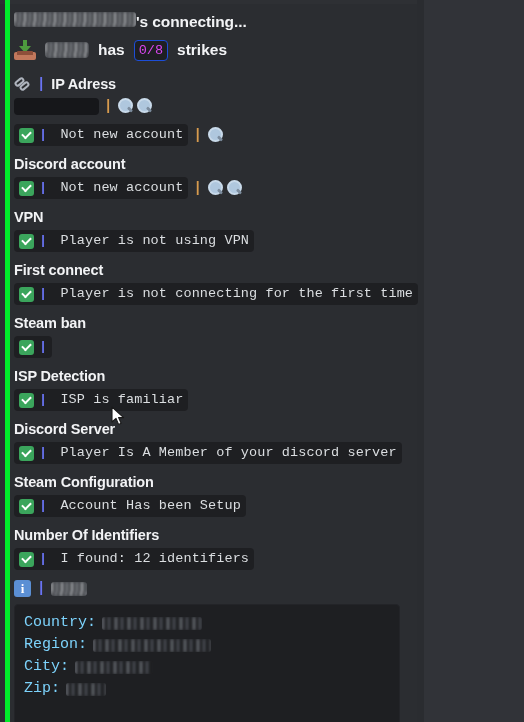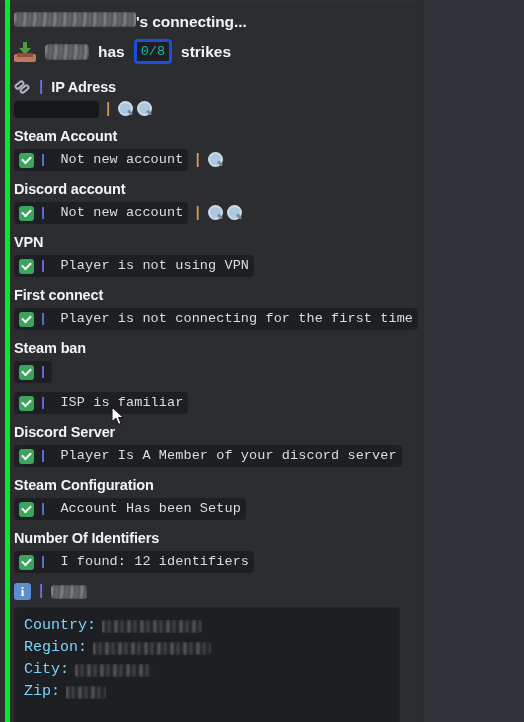--- a/index.html
+++ b/index.html
@@ -133,26 +133,26 @@
     position: absolute; left: 3px; bottom: 5px;
     width: 16px; height: 4px;
     background: #8E4F3A;
     border-radius: 1px 1px 0 0;
   }
 
   .redact-user-sm { width: 44px; height: 16px; border-radius: 4px; }
 
   .inline-code {
     background: #1E1F22;
-    border: 3px solid #1d4ed8;
+    border: 1px solid #1d4ed8;
     border-radius: 4px;
     font-family: "Liberation Mono", monospace;
     font-size: 13.5px;
     font-weight: 400;
-    color: #14b8a6;
+    color: #d946ef;
     padding: 1px 4px;
     line-height: 17px;
     white-space: pre;
   }
 
   
   .field { margin-bottom: 9px; }
 
   .field-name {
     font-size: 14.5px;
@@ -384,21 +384,20 @@
       <div class="field-value">
         <span class="ip-pill"></span>
         <span class="sep-bar">|</span>
         <span class="search-emoji"></span>
         <span class="search-emoji"></span>
       </div>
     </div>
 
     <div id="fields-host">
         <div class="field">
-          <div class="field-name">Steam Account</div>
           <div class="field-value">
             <span class="code-pill"><span class="check-emoji"></span><span class="bar">|</span><span> Not new account</span></span>
             <span class="sep-bar">|</span>
             <span class="search-emoji"></span>
           </div>
         </div>
         <div class="field">
           <div class="field-name">Discord account</div>
           <div class="field-value">
             <span class="code-pill"><span class="check-emoji"></span><span class="bar">|</span><span> Not new account</span></span>
@@ -419,20 +418,21 @@
             <span class="code-pill"><span class="check-emoji"></span><span class="bar">|</span><span> Player is not connecting for the first time</span></span>
           </div>
         </div>
         <div class="field">
           <div class="field-name">Steam ban</div>
           <div class="field-value">
             <span class="code-pill"><span class="check-emoji"></span><span class="bar">|</span></span>
           </div>
         </div>
         <div class="field">
+          <div class="field-name">ISP Detection</div>
           <div class="field-value">
             <span class="code-pill"><span class="check-emoji"></span><span class="bar">|</span><span> ISP is familiar</span></span>
           </div>
         </div>
         <div class="field">
           <div class="field-name">Discord Server</div>
           <div class="field-value">
             <span class="code-pill"><span class="check-emoji"></span><span class="bar">|</span><span> Player Is A Member of your discord server</span></span>
           </div>
         </div>

